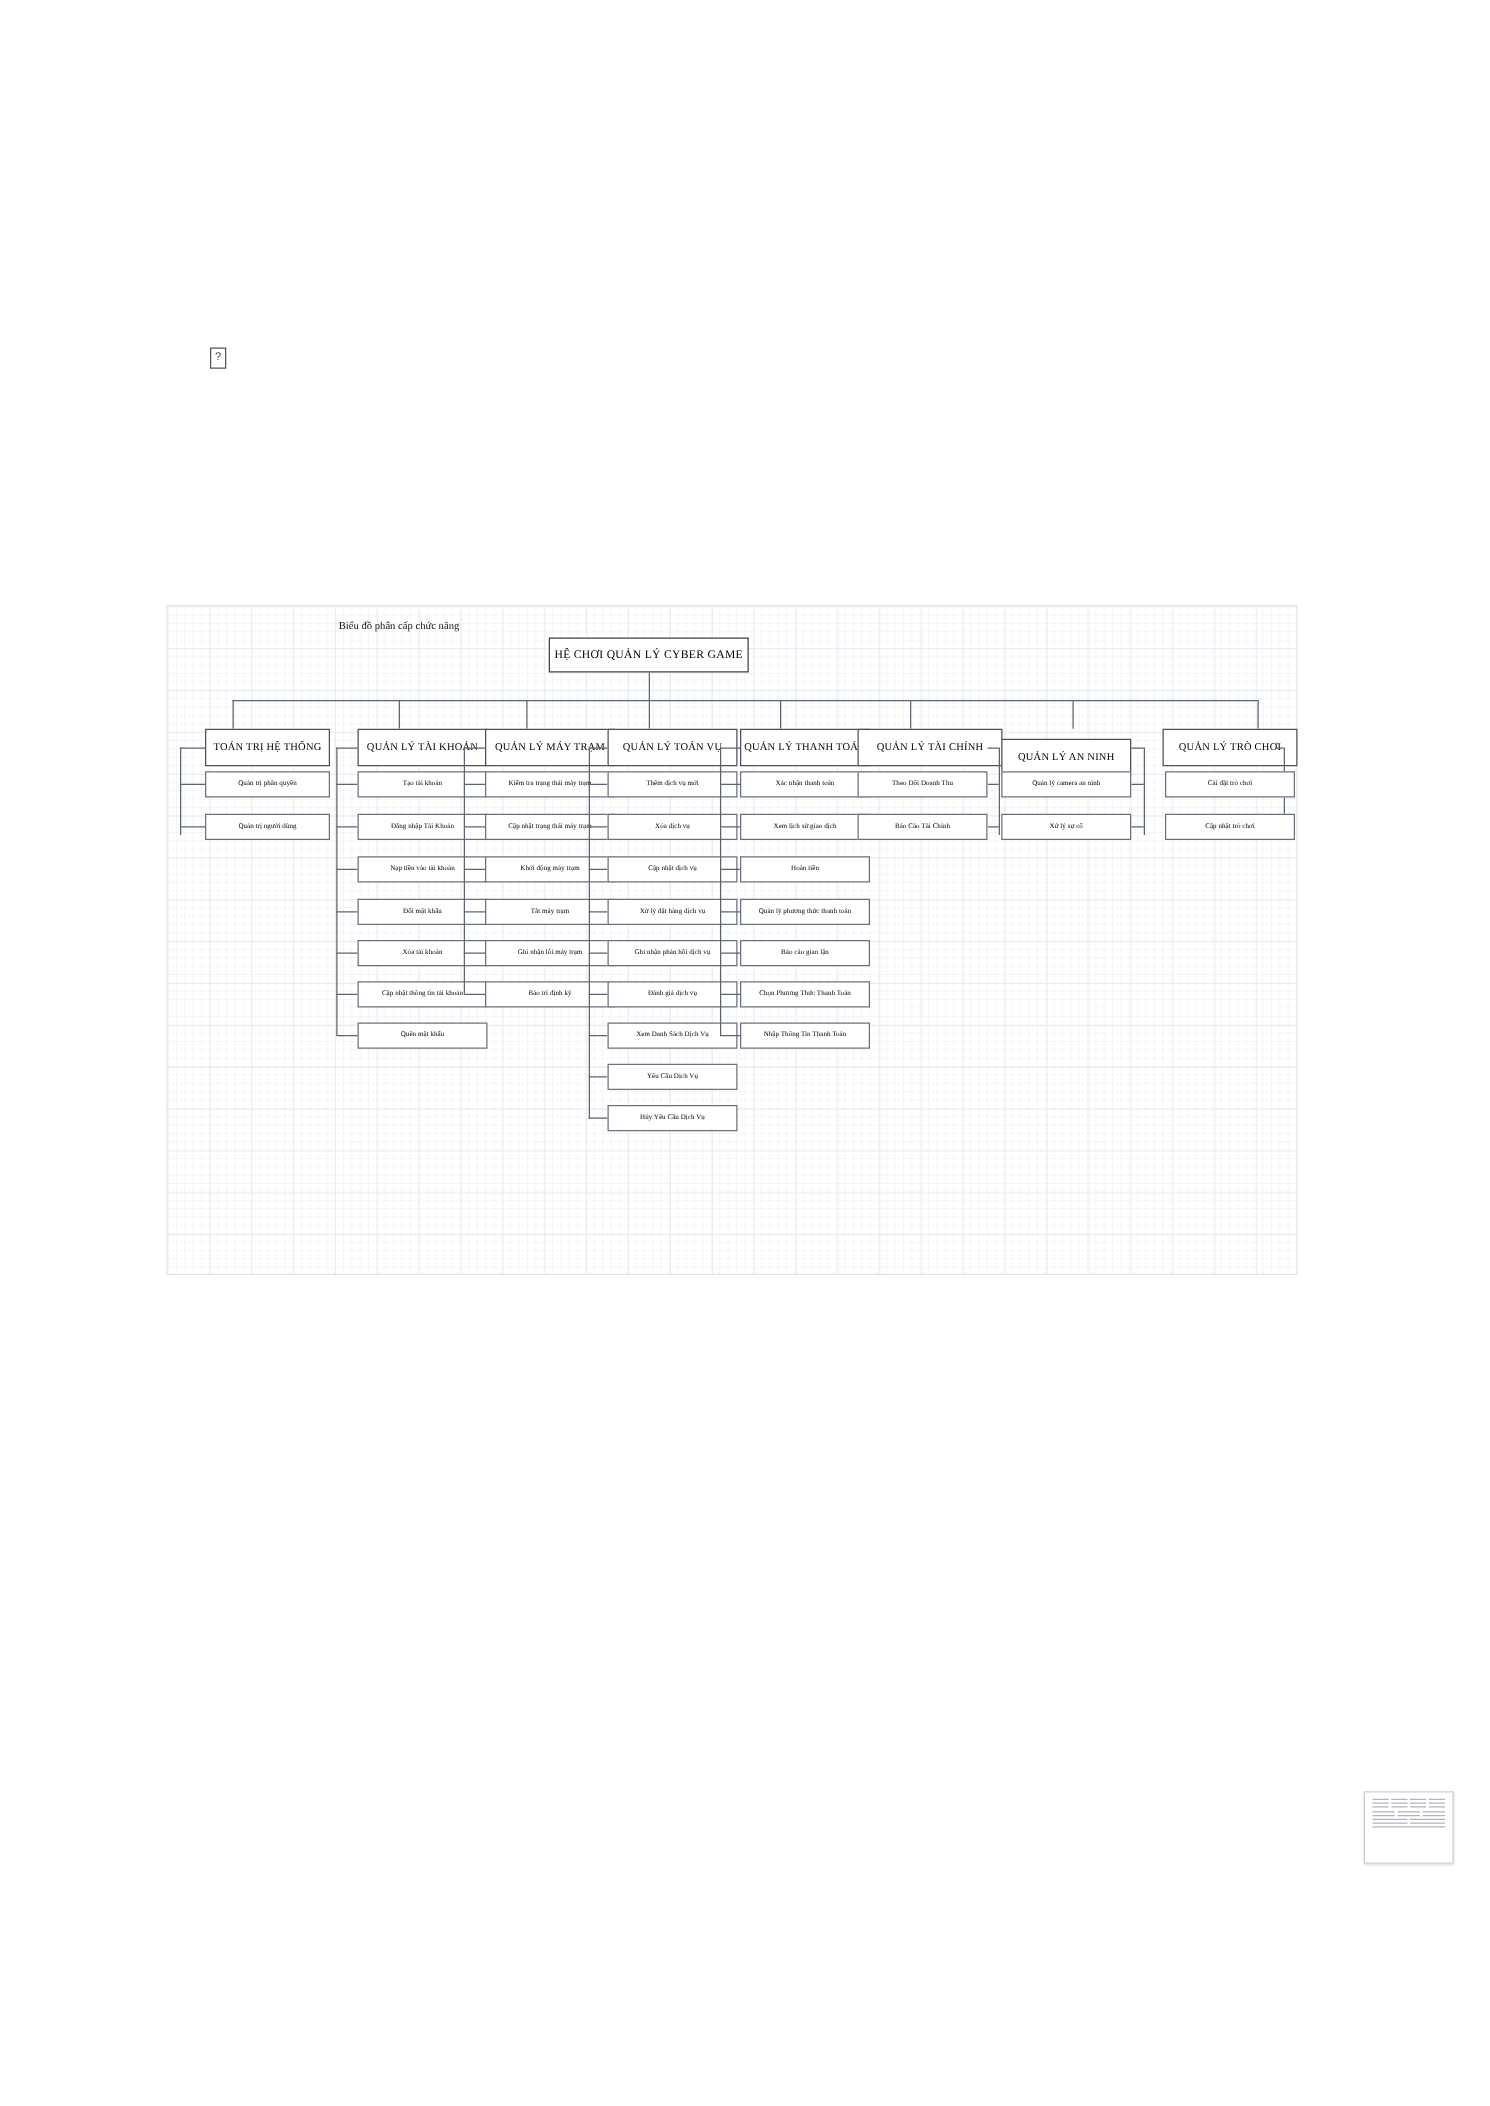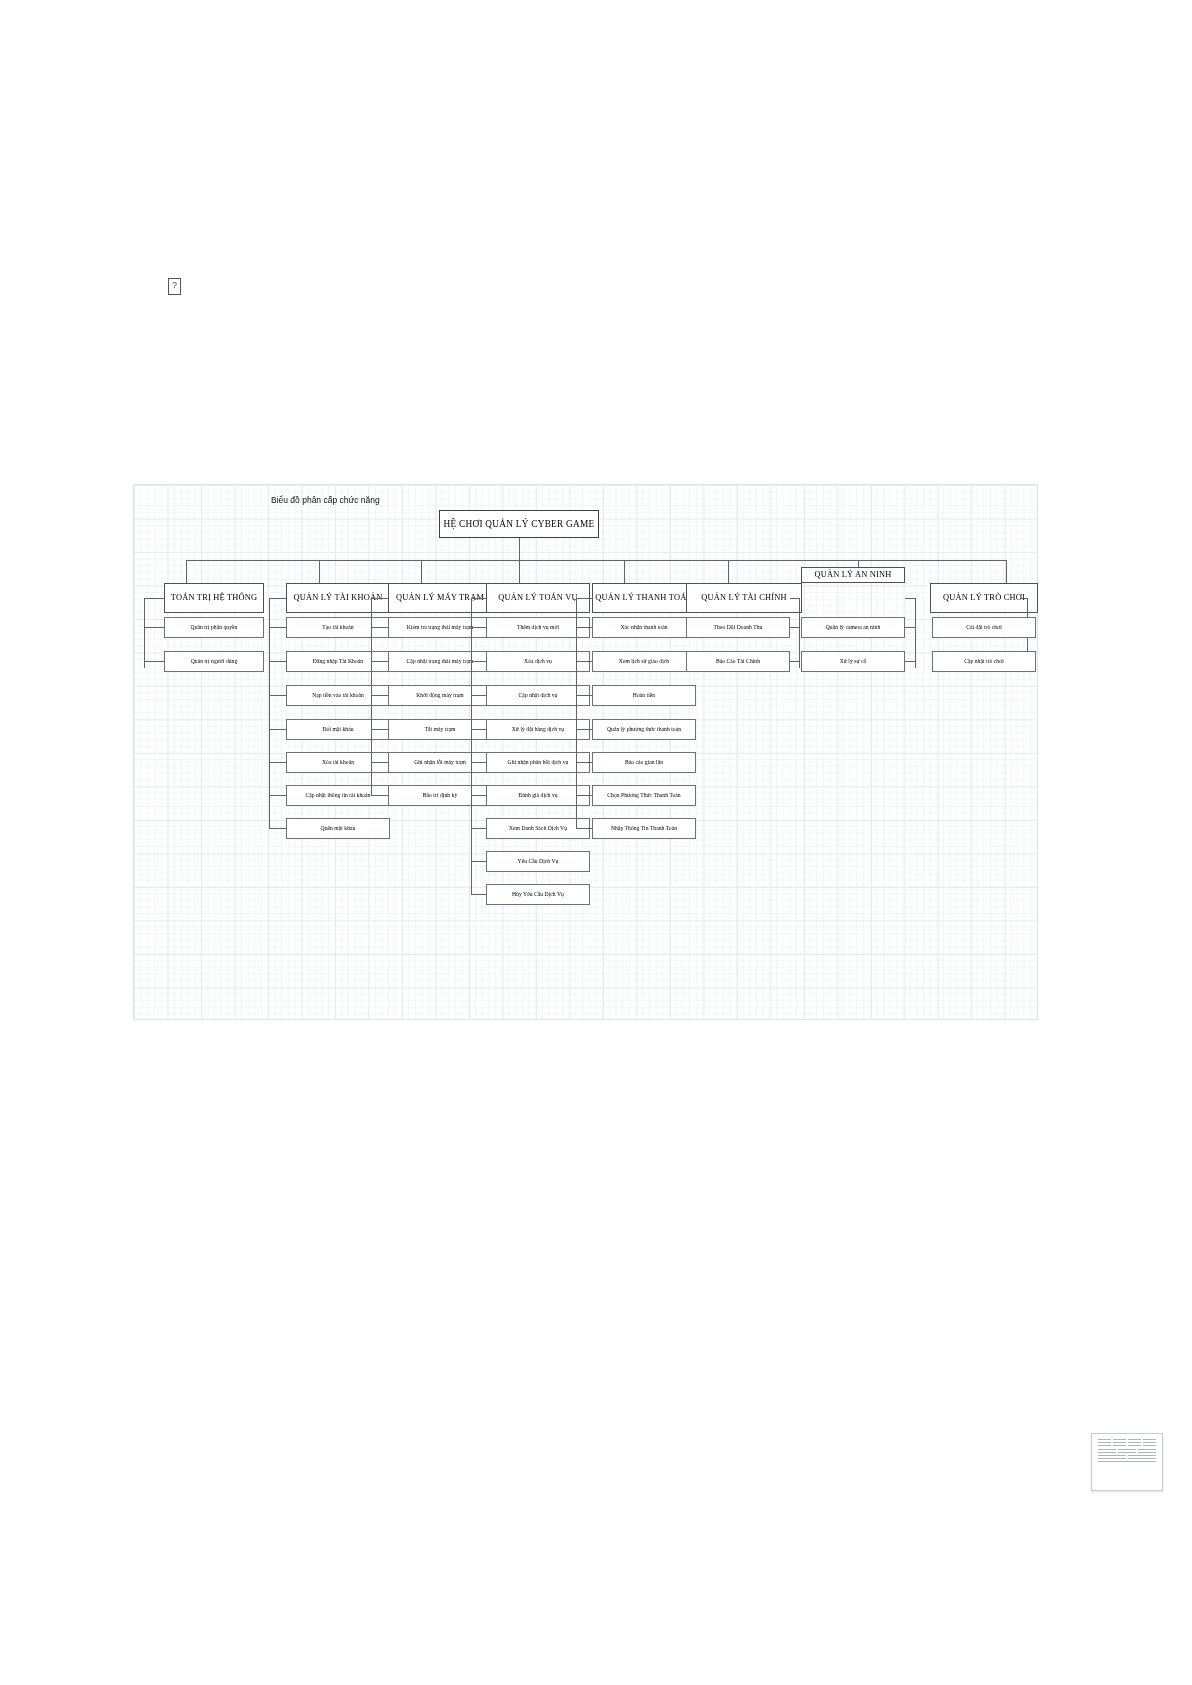--- a/index.html
+++ b/index.html
@@ -32,21 +32,21 @@
       linear-gradient(to right, #f2f5f8 1px, transparent 1px),
       linear-gradient(to bottom, #f2f5f8 1px, transparent 1px);
     background-size: 33.5px 33.5px, 33.5px 33.5px, 6.7px 6.7px, 6.7px 6.7px;
     border:1px solid #dfe4ea;
     box-sizing:border-box;
   }
 
   #diagram-title{
     position:absolute;left:137px;top:10px;
     font-size:8.5px;color:#111;white-space:nowrap;
-    font-family:Liberation Sans, sans-serif;
+    font-family:Liberation Serif, serif;
   }
 
   
   .node{
     position:absolute;
     box-sizing:border-box;
     background:#ffffff;
     border:1px solid #5d6470;
     display:flex;align-items:center;justify-content:center;
     text-align:center;
@@ -193,21 +193,21 @@
   <div class="ln lnv" style="left:594px;top:75px;height:23px;"></div>
   <div class="node lvl1" style="left:552px;top:98px;width:116px;height:30px;">QUẢN LÝ TÀI CHÍNH</div>
   <div class="ln lnv" style="left:665px;top:113px;height:70px;"></div>
   <div class="ln lnh" style="left:656px;top:113px;width:9px;"></div>
   <div class="ln lnh" style="left:656px;top:142px;width:9px;"></div>
   <div class="ln lnh" style="left:656px;top:176px;width:9px;"></div>
   <div class="node leaf" style="left:552px;top:132px;width:104px;height:21px;">Theo Dõi Doanh Thu</div>
   <div class="node leaf" style="left:552px;top:166px;width:104px;height:21px;">Báo Cáo Tài Chính</div>
 
   <div class="ln lnv" style="left:724px;top:75px;height:23px;"></div>
-  <div class="node lvl1" style="left:667px;top:82px;width:104px;height:16px;">QUẢN LÝ AN NINH</div>
+  <div class="node lvl1" style="left:667px;top:106px;width:104px;height:30px;">QUẢN LÝ AN NINH</div>
   <div class="ln lnv" style="left:781px;top:113px;height:70px;"></div>
   <div class="ln lnh" style="left:771px;top:113px;width:10px;"></div>
   <div class="ln lnh" style="left:771px;top:142px;width:10px;"></div>
   <div class="ln lnh" style="left:771px;top:176px;width:10px;"></div>
   <div class="node leaf" style="left:667px;top:132px;width:104px;height:21px;">Quản lý camera an ninh</div>
   <div class="node leaf" style="left:667px;top:166px;width:104px;height:21px;">Xử lý sự cố</div>
 
   <div class="ln lnv" style="left:872px;top:75px;height:23px;"></div>
   <div class="node lvl1" style="left:796px;top:98px;width:108px;height:30px;">QUẢN LÝ TRÒ CHƠI</div>
   <div class="ln lnv" style="left:893px;top:113px;height:70px;"></div>

